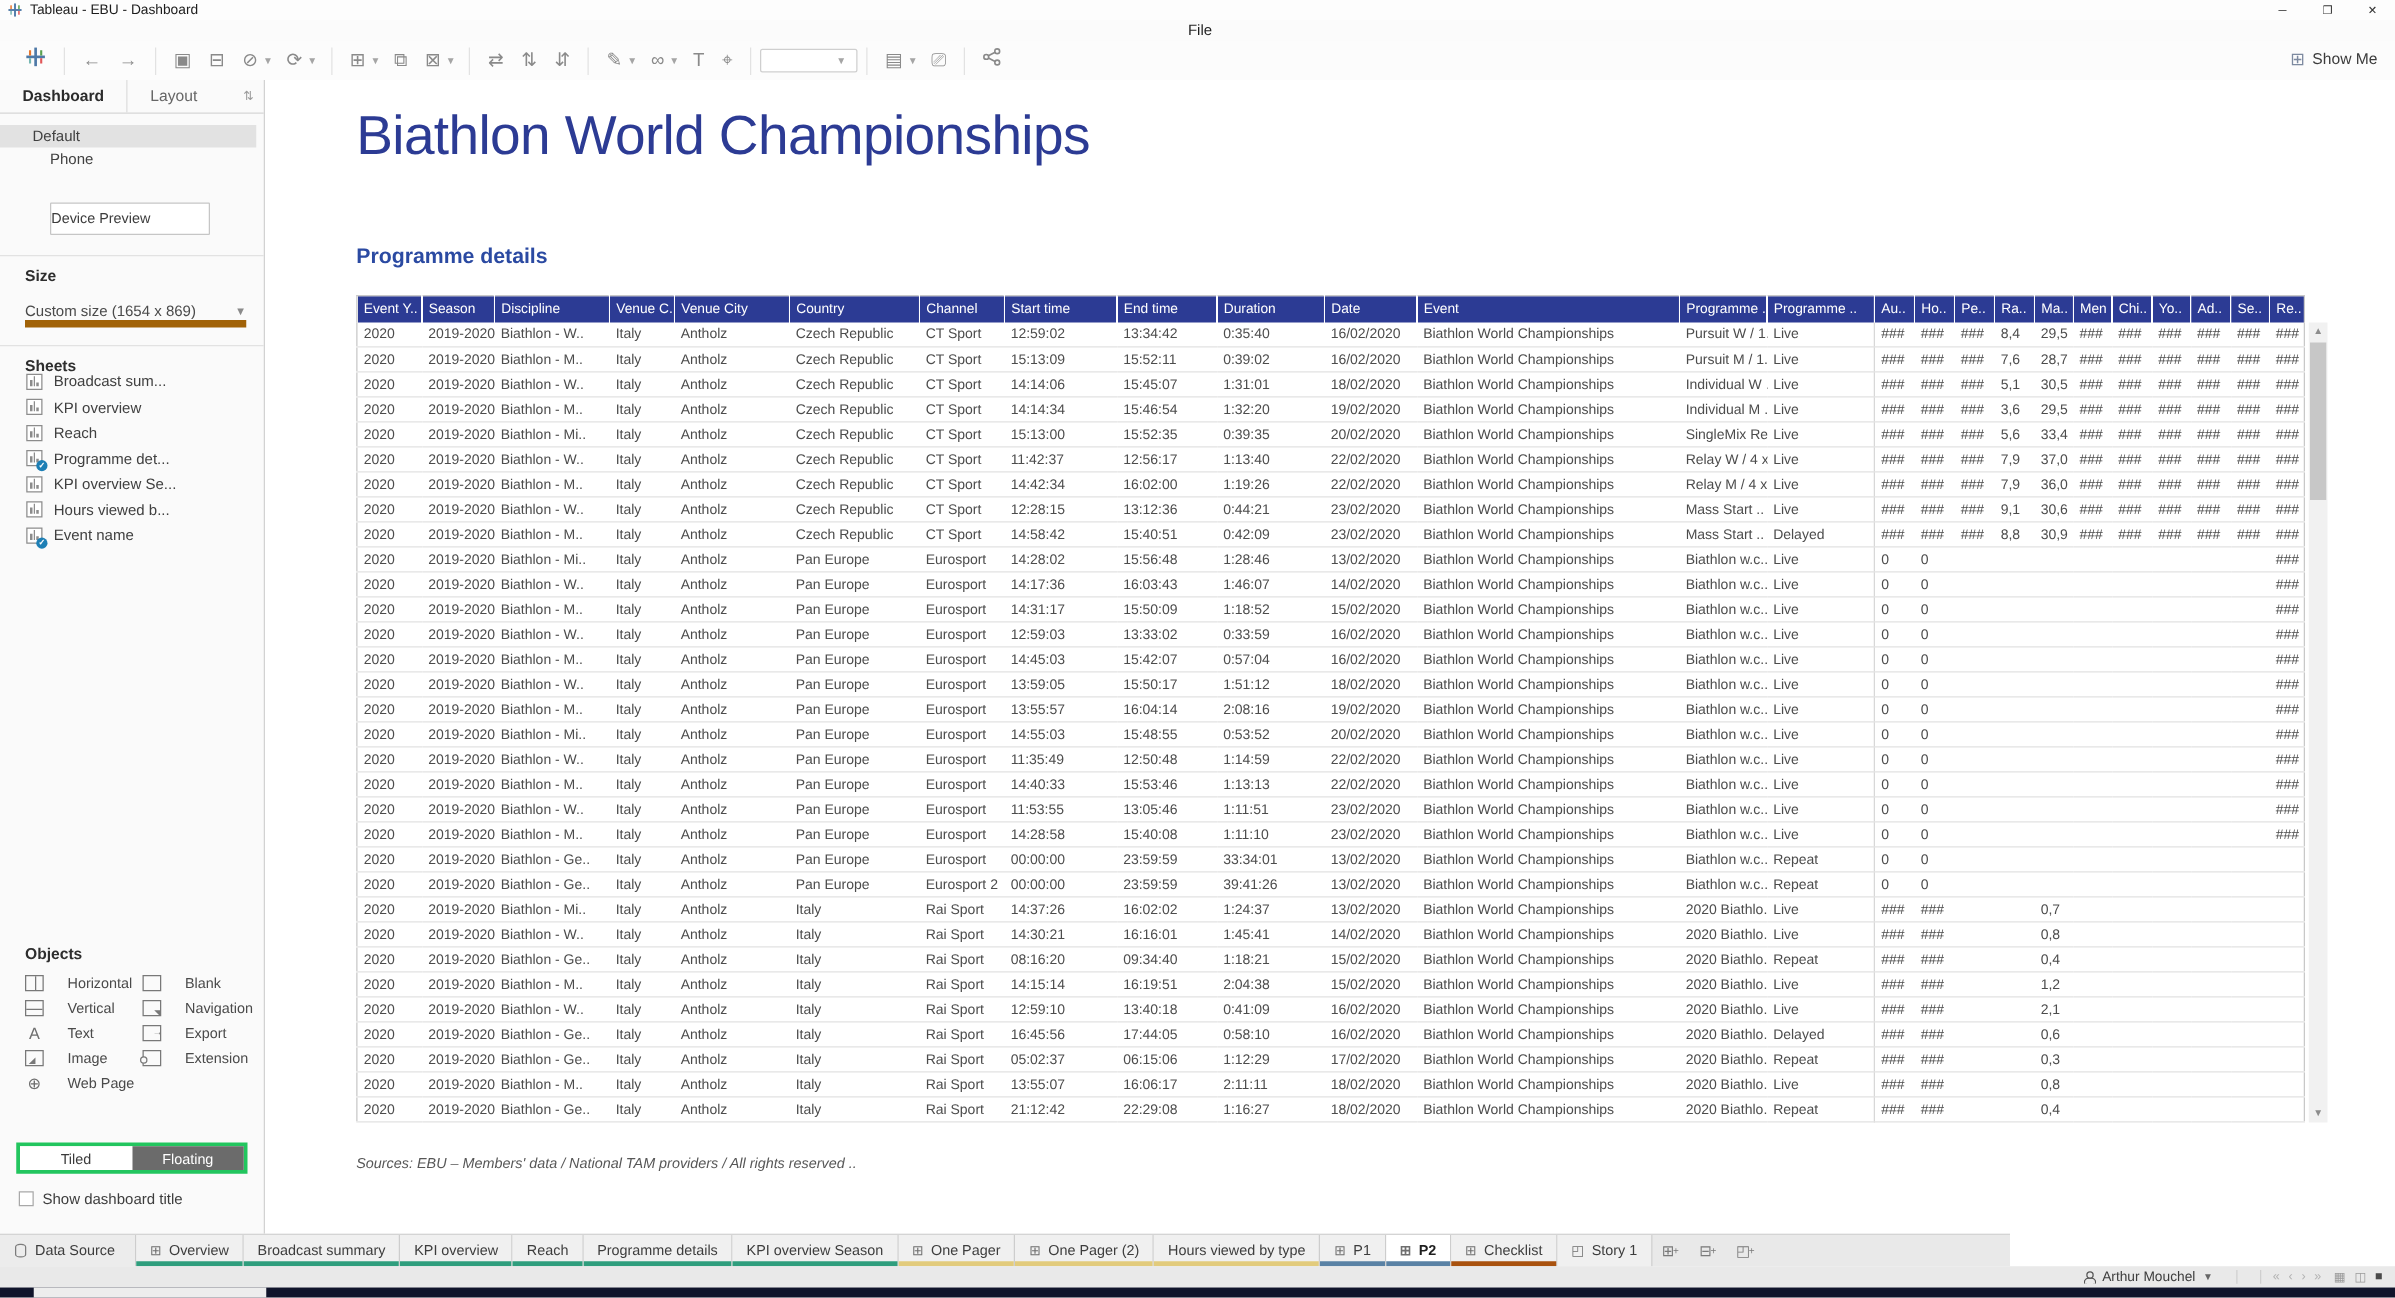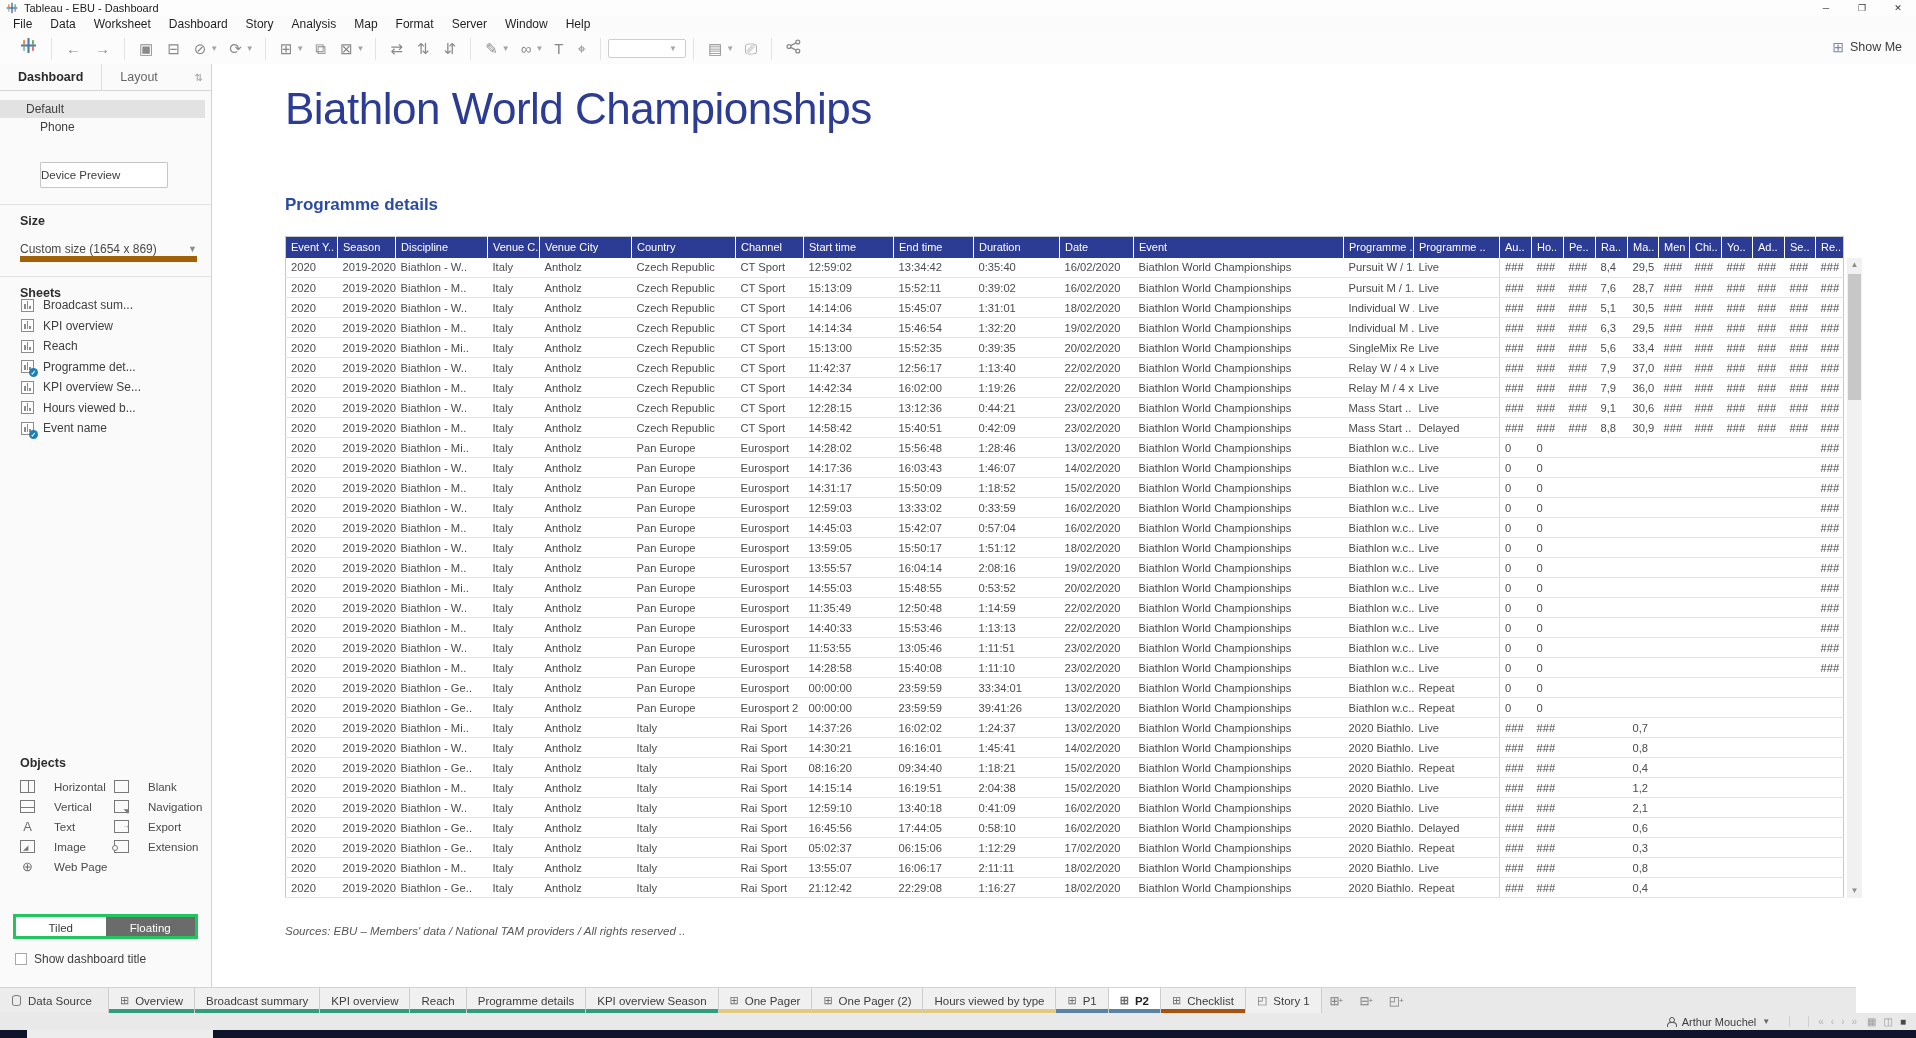--- a/index.html
+++ b/index.html
@@ -9,21 +9,21 @@
 
   
   #titlebar { position:absolute; left:0; top:0; width:1916px; height:16px;
     background:#fdfdfd; display:flex; align-items:center; font-size:11px; color:#1c1c1c; }
   #titlebar .app-logo { margin:0 6px 0 6px; display:flex; }
   #titlebar .win-controls { margin-left:auto; display:flex; height:16px; }
   #titlebar .win-btn { width:36px; text-align:center; font-size:9px; line-height:16px; color:#333; }
 
   
   #menubar { position:absolute; left:0; top:16px; width:1916px; height:17px;
-    background:#fbfbfb; display:flex; align-items:center; padding-left:4px; }
+    background:#fbfbfb; display:flex; align-items:center; padding-left:4px;flex-direction:column; }
   .menu-item { font-size:12px; color:#1f1f1f; padding:0 9px; line-height:17px; }
 
   
   #toolbar { position:absolute; left:0; top:33px; width:1916px; height:31px;
     background:#fcfcfc; display:flex; align-items:center; padding-left:6px; }
   .tb-group { display:flex; align-items:center; padding:0 7px; border-right:1px solid #e2e2e2; height:22px; }
   .tb-group:last-of-type { border-right:none; }
   .tb-icon { font-size:15px; color:#8a8a8a; padding:0 7px; line-height:22px; }
   .tb-caret { font-size:8px; color:#a5a5a5; margin-left:-3px; padding-right:4px; }
   .fit-box { width:78px; height:19px; border:1px solid #cfcfcf; background:#fff; border-radius:2px;
@@ -100,21 +100,21 @@
   tbody td { height:20px; font-size:11.2px; color:#4c4c4c; padding:0 0 0 5px; white-space:nowrap;
     overflow:hidden; border-bottom:1px solid #e2e2e2; background:#fff; }
   tbody td.sep { border-right:1px solid #d8d8d8; }
   #vscroll { position:absolute; left:1635px; top:194px; width:15px; height:640px; background:#f1f1f1; }
   #vscroll .arr { position:absolute; left:0; width:15px; height:14px; text-align:center; font-size:8px;
     color:#8d8d8d; line-height:14px; }
   #vscroll .arr.up { top:0; } #vscroll .arr.down { bottom:0; }
   #vscroll .thumb { position:absolute; left:1px; top:16px; width:13px; height:126px; background:#c7c7c7; }
 
   
-  #tabbar { position:absolute; left:0; top:987px; width:1856px; height:26px; background:#e9e9e9;
+  #tabbar { position:absolute; left:0; top:987px; width:1608px; height:26px; background:#e9e9e9;
     border-top:1px solid #d4d4d4; display:flex; align-items:stretch; }
   .ds-tab { display:flex; align-items:center; gap:7px; padding:0 16px 0 12px; background:#ececec;
     border-right:1px solid #cdcdcd; font-size:11.5px; color:#3d3d3d; }
   .db-icon { width:9px; height:11px; border:1px solid #7c7c7c; border-radius:4px / 2.5px; background:#ececec; }
   .sheet-tab { position:relative; display:flex; align-items:center; gap:6px; padding:0 11px;
     background:#f0f0f0; border-right:1px solid #cdcdcd; font-size:11.5px; color:#3d3d3d; }
   .sheet-tab .t-icon { font-size:11px; color:#6f6f6f; }
   .sheet-tab .underline { position:absolute; left:0; right:0; bottom:0; height:4px; }
   .sheet-tab.active { background:#fff; font-weight:bold; color:#1f1f1f; }
   .new-btn { width:30px; display:flex; align-items:center; justify-content:center; font-size:12px;
@@ -527,21 +527,21 @@
             <td>14:14:34</td>
             <td>15:46:54</td>
             <td>1:32:20</td>
             <td>19/02/2020</td>
             <td>Biathlon World Championships</td>
             <td>Individual M ..</td>
             <td class="sep">Live</td>
             <td>###</td>
             <td>###</td>
             <td>###</td>
-            <td>6,3</td>
+            <td>3,6</td>
             <td>29,5</td>
             <td>###</td>
             <td>###</td>
             <td>###</td>
             <td>###</td>
             <td>###</td>
             <td>###</td>
           </tr>
           <tr>
             <td>2020</td>

